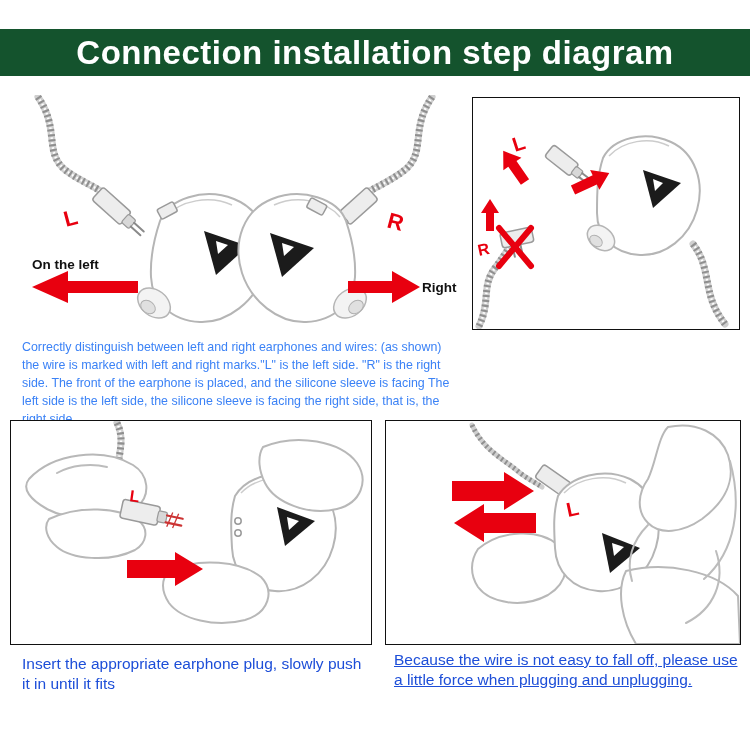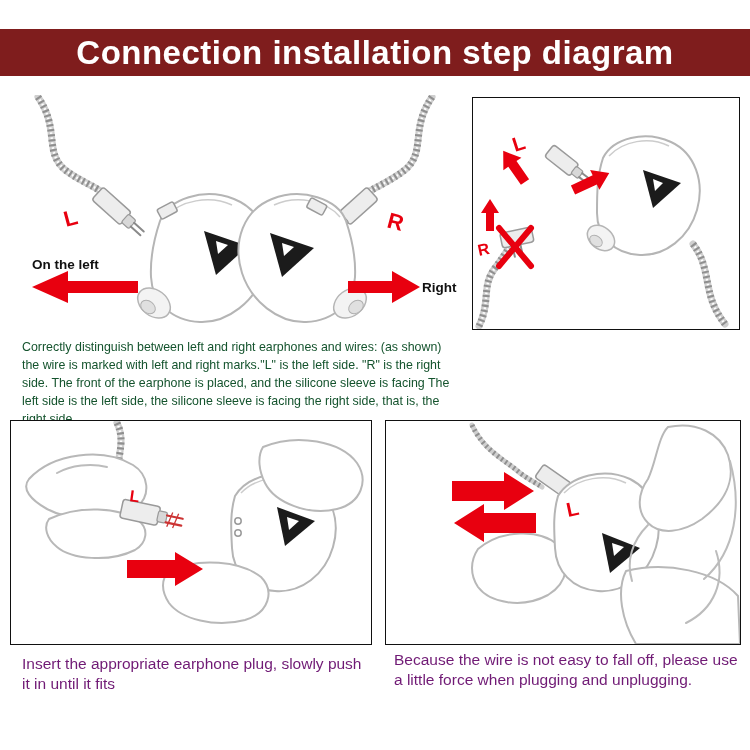--- a/index.html
+++ b/index.html
@@ -1,32 +1,32 @@
 <!DOCTYPE html>
 <html><head>
 <meta charset="utf-8">
 <style>
   html,body{margin:0;padding:0;background:#fff;}
   .page{position:relative;width:750px;height:750px;background:#fff;overflow:hidden;
         font-family:"Liberation Sans",sans-serif;}
-  .banner{position:absolute;left:0;top:29px;width:750px;height:47px;background:#7f1d1d;
+  .banner{position:absolute;left:0;top:29px;width:750px;height:47px;background:#14532d;
           display:flex;align-items:center;justify-content:center;}
   .banner span{color:#fff;font-size:33px;font-weight:700;letter-spacing:.5px;white-space:nowrap;}
   .art{position:absolute;overflow:hidden;}
   .box{position:absolute;border:1px solid #111;box-sizing:border-box;overflow:hidden;background:#fff;}
   .p1{left:8px;top:95px;width:454px;height:240px;}
   .p2{left:472px;top:97px;width:268px;height:233px;}
   .p3{left:10px;top:420px;width:362px;height:225px;}
   .p4{left:385px;top:420px;width:356px;height:225px;}
-  .cap{position:absolute;color:#14532d;font-size:12.4px;line-height:18px;}
+  .cap{position:absolute;color:#3b82f6;font-size:12.4px;line-height:18px;}
   .cap1{left:22px;top:338px;width:438px;}
   .cap2{left:481px;top:340px;width:262px;}
-  .capb{position:absolute;color:#701a75;font-size:15.5px;line-height:20px;}
+  .capb{position:absolute;color:#1d4ed8;font-size:15.5px;line-height:20px;}
   .cap3{left:22px;top:654px;width:340px;}
-  .cap4{left:394px;top:650px;width:348px;}
+  .cap4{left:394px;top:650px;width:348px;text-decoration:underline;}
   svg{display:block;width:100%;height:100%;}
   
   .cb{fill:none;stroke:#cfcfcf;stroke-width:7;stroke-linecap:round;}
   .ct{fill:none;stroke:#8f8f8f;stroke-width:7;stroke-dasharray:2 3;}
   .cw{fill:none;stroke:#ffffff;stroke-width:2.4;stroke-dasharray:1.5 3.5;stroke-dashoffset:2;}
   .plug{fill:#ededed;stroke:#9a9a9a;stroke-width:1.5;}
   .plug2{fill:#d8d8d8;stroke:#9a9a9a;stroke-width:1.2;}
   .pin{stroke:#8a8a8a;stroke-width:2;stroke-linecap:round;}
   .pinr{stroke:#cc3333;stroke-width:2.2;stroke-linecap:round;}
   .pint{stroke:#cc3333;stroke-width:1.3;}

